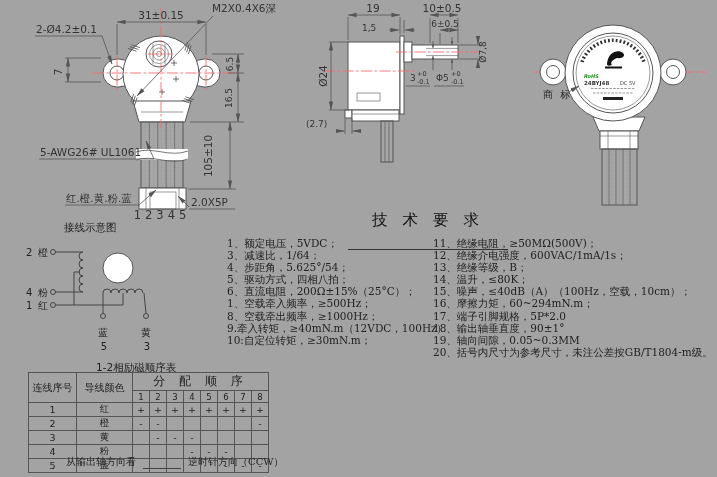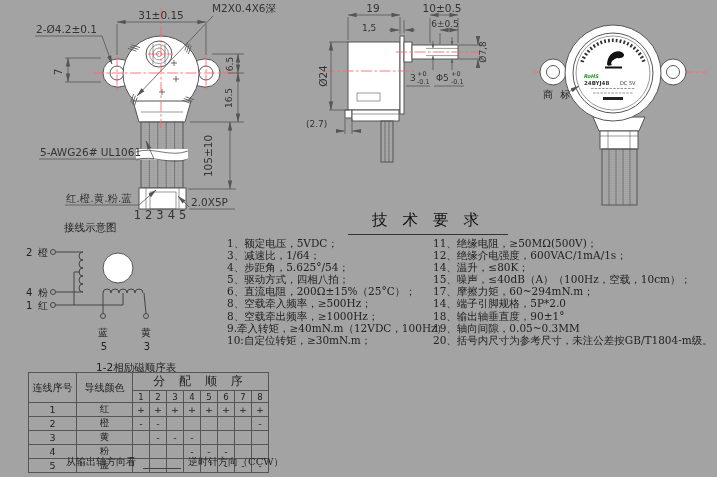--- a/index.html
+++ b/index.html
@@ -14,21 +14,21 @@
   .cl{fill:none;stroke:#ff6a6a;stroke-width:.9;stroke-dasharray:11 2.5 2.5 2.5;}
   .plus{stroke:#333;stroke-width:.7;fill:none;}
   .dt{font:10.5px "DejaVu Sans",sans-serif;fill:#333;}
   .dts{font:9px "DejaVu Sans",sans-serif;fill:#333;}
   .tol{font:6.5px "DejaVu Sans",sans-serif;fill:#333;}
   .mid{text-anchor:middle;}
   .cjk{font:10px "DejaVu Sans",sans-serif;fill:#222;}
   
   #tech-title{position:absolute;left:348px;top:210px;width:160px;text-align:center;
      font:15.5px "DejaVu Serif",serif;letter-spacing:5px;color:#111;
-     border-bottom:1.5px solid #333;padding-bottom:3px;white-space:nowrap;}
+     border-bottom:1.5px solid #333;padding-bottom:18px;white-space:nowrap;}
   .speccol{position:absolute;top:237px;font:10.5px "DejaVu Serif",serif;color:#222;}
   .speccol div{height:12.1px;line-height:12.1px;white-space:nowrap;}
   #spec-left{left:227px;}
   #spec-right{left:433px;}
   
   #seqtable{position:absolute;left:28px;top:372px;border-collapse:collapse;
      table-layout:fixed;font-family:"DejaVu Sans",sans-serif;color:#222;}
   #seqtable td{border:1px solid #555;text-align:center;padding:0;overflow:hidden;}
   .c1{width:47px;} .c2{width:55px;} .cs{width:16px;}
   .hd{font-size:10px;height:23px;}
@@ -239,32 +239,33 @@
     <text x="96" y="371" class="cjk" style="font-size:10.5px">1-2相励磁顺序表</text>
   </svg>
 
   <div id="tech-title">技 术 要 求</div>
   <div id="spec-left" class="speccol">
     <div>1、额定电压，5VDC；</div>
     <div>3、减速比，1/64；</div>
     <div>4、步距角，5.625°/54；</div>
     <div>5、驱动方式，四相八拍；</div>
     <div>6、直流电阻，200Ω±15%（25°C）；</div>
-    <div>8、空载牵入频率，≥500Hz；</div>
+    <div>1、空载牵入频率，≥500Hz；</div>
     <div>8、空载牵出频率，≥1000Hz；</div>
     <div>9.牵入转矩，≥40mN.m（12VDC，100Hz）</div>
     <div>10:自定位转矩，≥30mN.m；</div>
   </div>
   <div id="spec-right" class="speccol">
     <div>11、绝缘电阻，≥50MΩ(500V)；</div>
     <div>12、绝缘介电强度，600VAC/1mA/1s；</div>
+    <div>13、绝缘等级，B；</div>
     <div>14、温升，≤80K；</div>
     <div>15、噪声，≤40dB（A）（100Hz，空载，10cm）；</div>
-    <div>17、摩擦力矩，60~294mN.m；</div>
-    <div>14、端子引脚规格，5P*2.0</div>
+    <div>16、摩擦力矩，60~294mN.m；</div>
+    <div>17、端子引脚规格，5P*2.0</div>
     <div>18、输出轴垂直度，90±1°</div>
     <div>19、轴向间隙，0.05~0.3MM</div>
     <div>20、括号内尺寸为参考尺寸，未注公差按GB/T1804-m级。</div>
   </div>
 
   <table id="seqtable">
     <tbody>
         <tr>
       <td rowspan="2" class="c1 hd">连线序号</td>
       <td rowspan="2" class="c2 hd">导线颜色</td>

